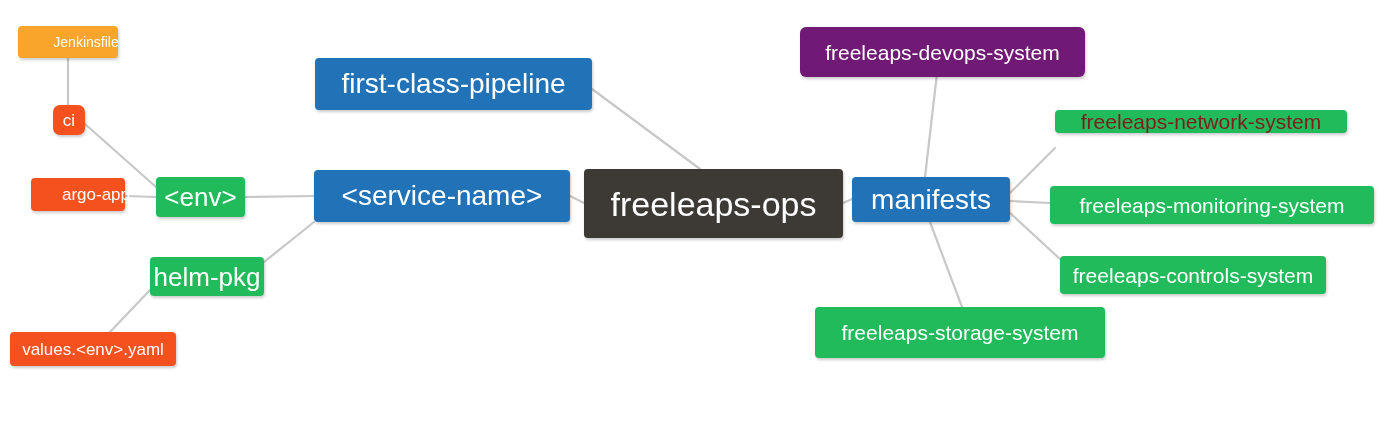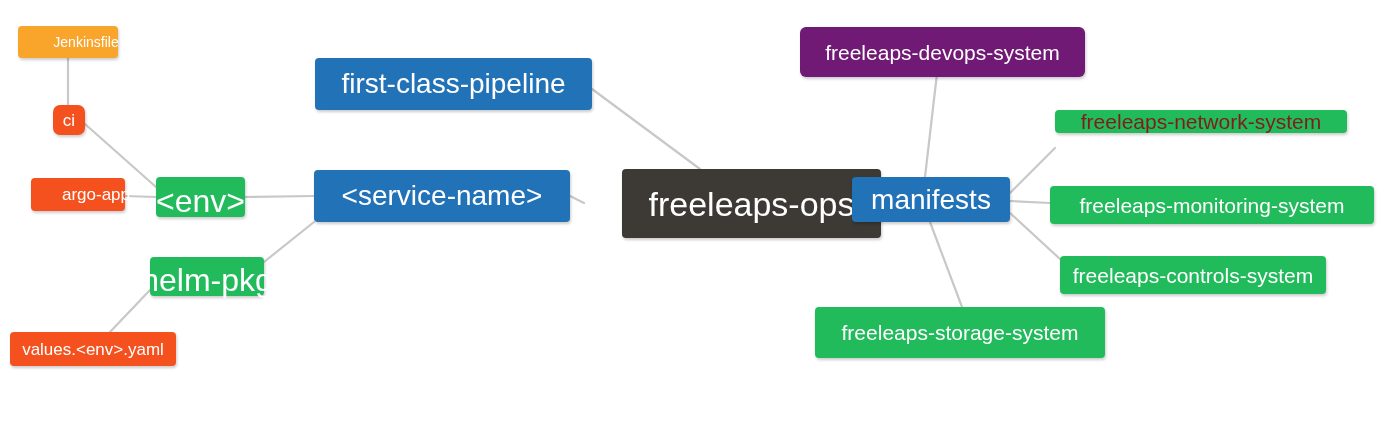--- a/index.html
+++ b/index.html
@@ -41,21 +41,21 @@
     cursor: pointer;
     user-select: none;
   }
   .node-label {
     display: block;
     white-space: nowrap;
   }
   
   .tier-root   { font-size: 34px; }
   .tier-main   { font-size: 28px; }
-  .tier-branch { font-size: 32px; align-items: flex-end; }
+  .tier-branch { font-size: 26px; }
   .tier-leaf   { font-size: 21px; }
   .tier-small  { font-size: 17px; }
   .tier-tiny   { font-size: 14px; padding-left: 36px; }
 </style>
 </head>
 <body>
 
 <div id="mindmap">
   <svg id="edge-layer" viewBox="0 0 1390 421" xmlns="http://www.w3.org/2000/svg">
       <line x1="584" y1="203" x2="570" y2="196" stroke="#c8c8c8" stroke-width="2.2" stroke-linecap="round"></line>
@@ -67,21 +67,21 @@
       <line x1="156" y1="197" x2="125" y2="196" stroke="#c8c8c8" stroke-width="2.2" stroke-linecap="round"></line>
       <line x1="68" y1="105" x2="68" y2="58" stroke="#c8c8c8" stroke-width="2.2" stroke-linecap="round"></line>
       <line x1="150" y1="290" x2="110" y2="332" stroke="#c8c8c8" stroke-width="2.2" stroke-linecap="round"></line>
       <line x1="925" y1="177" x2="938" y2="65" stroke="#c8c8c8" stroke-width="2.2" stroke-linecap="round"></line>
       <line x1="1010" y1="193" x2="1055" y2="148" stroke="#c8c8c8" stroke-width="2.2" stroke-linecap="round"></line>
       <line x1="1010" y1="201" x2="1050" y2="203" stroke="#c8c8c8" stroke-width="2.2" stroke-linecap="round"></line>
       <line x1="1010" y1="213" x2="1060" y2="259" stroke="#c8c8c8" stroke-width="2.2" stroke-linecap="round"></line>
       <line x1="930" y1="222" x2="962" y2="307" stroke="#c8c8c8" stroke-width="2.2" stroke-linecap="round"></line>
     </svg>
   <div id="node-layer">
-      <div class="node tier-root" style="left: 584px; top: 169px; width: 259px; height: 69px; background: rgb(61, 57, 53); color: rgb(255, 255, 255); margin-left: 38px;">
+      <div class="node tier-root" style="left: 584px; top: 169px; width: 259px; height: 69px; background: rgb(61, 57, 53); color: rgb(255, 255, 255);">
         <span class="node-label">freeleaps-ops</span>
       </div>
       <div class="node tier-main" style="left: 314px; top: 170px; width: 256px; height: 52px; background: rgb(34, 114, 184); color: rgb(255, 255, 255);">
         <span class="node-label">&lt;service-name&gt;</span>
       </div>
       <div class="node tier-main" style="left: 315px; top: 37px; width: 277px; height: 52px; background: rgb(34, 114, 184); color: rgb(255, 255, 255); margin-top: 21px;">
         <span class="node-label">first-class-pipeline</span>
       </div>
       <div class="node tier-main" style="left: 852px; top: 177px; width: 158px; height: 45px; background: rgb(34, 114, 184); color: rgb(255, 255, 255); align-items: center;">
         <span class="node-label">manifests</span>

